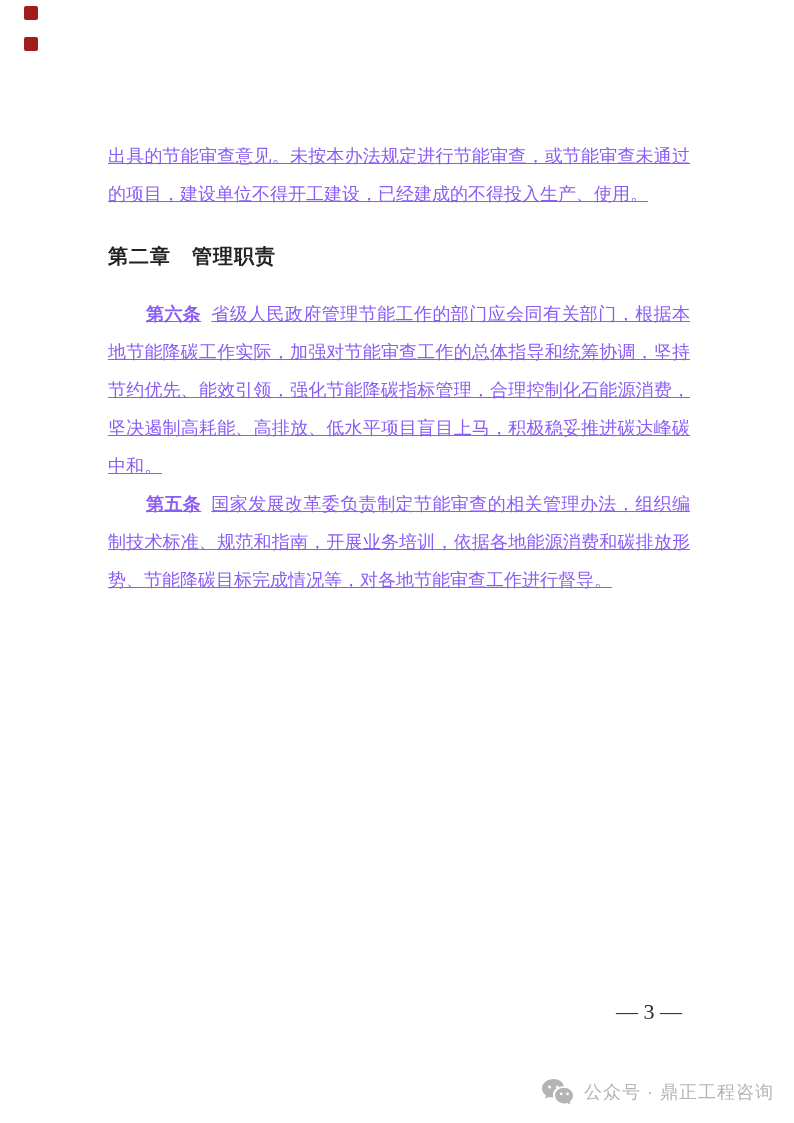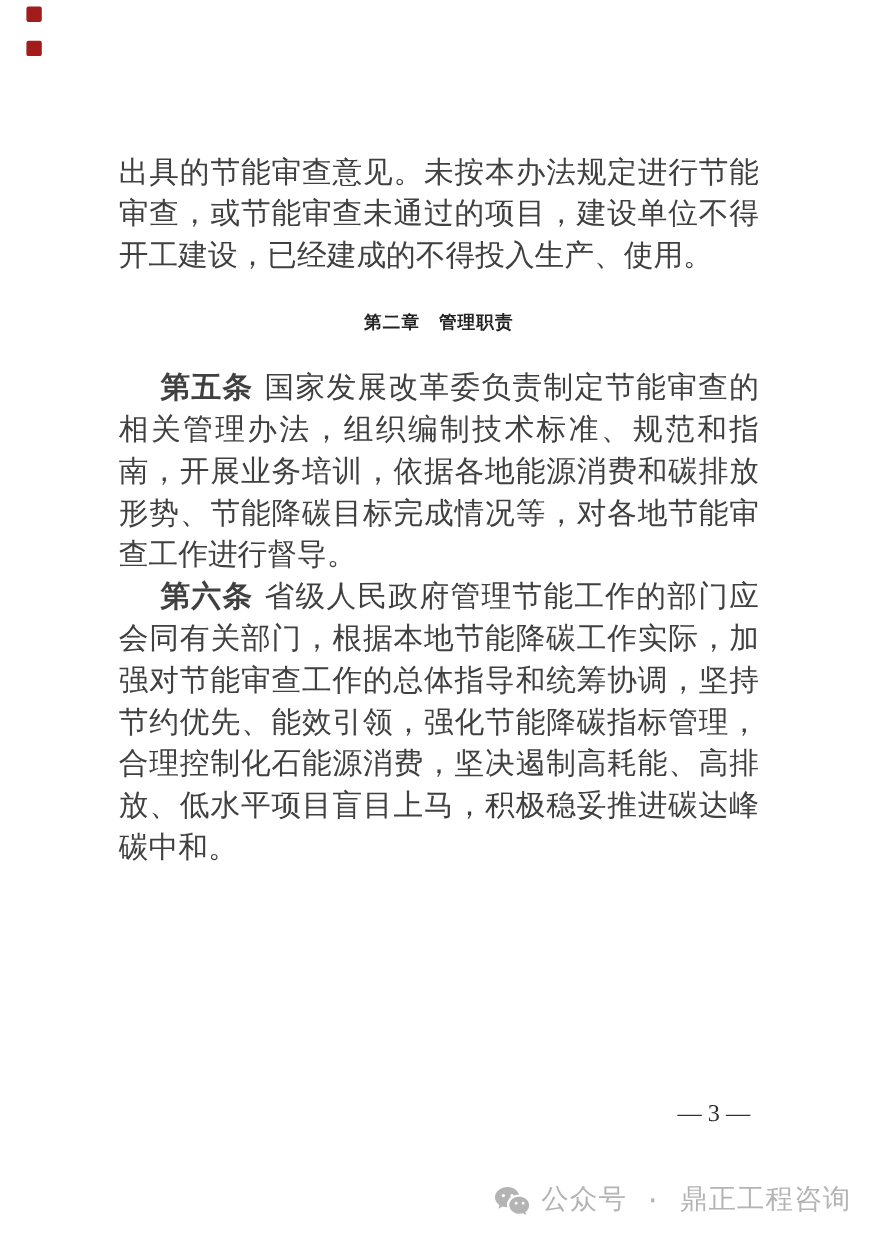--- a/index.html
+++ b/index.html
@@ -23,38 +23,39 @@
   .red-mark.m1 { top: 6px; }
   .red-mark.m2 { top: 37px; }
   .content {
     position: absolute;
     left: 108px;
     top: 137px;
     width: 582px;
   }
   p.body {
     margin: 0;
-    font-size: 27px;
+    font-size: 18px;
     line-height: 38px;
     text-align: justify;
     text-justify: inter-character;
-    color: #404040;
+    color: #8b5cf6;
+    text-decoration: underline;
   }
   p.body.indent { text-indent: 38px; }
   p.body b.article-label {
     font-weight: 700;
     margin-right: 10px;
     font-family: "Liberation Sans", "DejaVu Sans", sans-serif;
   }
   h2.chapter {
     margin: 22px 0 18px 0;
-    font-size: 16px;
+    font-size: 20px;
     line-height: 42px;
     font-weight: 700;
-    text-align: center;
+    text-align: left;
     color: #222222;
     font-family: "Liberation Sans", "DejaVu Sans", sans-serif;
     letter-spacing: 1px;
   }
   .page-number {
     position: absolute;
     top: 998px;
     right: 112px;
     font-size: 22px;
     line-height: 28px;
@@ -65,46 +66,46 @@
     position: absolute;
     right: 20px;
     bottom: 16px;
     display: flex;
     align-items: center;
     gap: 9px;
     color: #b4b4b4;
   }
   .footer-watermark .wechat-icon { display: block; }
   .footer-watermark .label {
-    font-size: 25px;
+    font-size: 18px;
     line-height: 30px;
     letter-spacing: 1px;
-    font-family: Liberation Mono, monospace;
+    font-family: Liberation Sans, sans-serif;
     color: #b4b4b4;
     white-space: nowrap;
   }
 </style>
 </head>
 <body>
 
 <div class="page">
 
   <div class="red-mark m1"></div>
   <div class="red-mark m2"></div>
 
   <div class="content">
 
     <p class="body"><span>出具的节能审查意见。未按本办法规定进行节能审查，或节能审查未通过的项目，建设单位不得开工建设，已经建成的不得投入生产、使用。</span></p>
 
 
     <h2 class="chapter">第二章　管理职责</h2>
 
+    <p class="body indent"><b class="article-label">第六条</b><span>省级人民政府管理节能工作的部门应会同有关部门，根据本地节能降碳工作实际，加强对节能审查工作的总体指导和统筹协调，坚持节约优先、能效引领，强化节能降碳指标管理，合理控制化石能源消费，坚决遏制高耗能、高排放、低水平项目盲目上马，积极稳妥推进碳达峰碳中和。</span></p>
+
     <p class="body indent"><b class="article-label">第五条</b><span>国家发展改革委负责制定节能审查的相关管理办法，组织编制技术标准、规范和指南，开展业务培训，依据各地能源消费和碳排放形势、节能降碳目标完成情况等，对各地节能审查工作进行督导。</span></p>
-
-    <p class="body indent"><b class="article-label">第六条</b><span>省级人民政府管理节能工作的部门应会同有关部门，根据本地节能降碳工作实际，加强对节能审查工作的总体指导和统筹协调，坚持节约优先、能效引领，强化节能降碳指标管理，合理控制化石能源消费，坚决遏制高耗能、高排放、低水平项目盲目上马，积极稳妥推进碳达峰碳中和。</span></p>
 
 
   </div>
 
   <div class="page-number">— 3 —</div>
 
   <div class="footer-watermark">
     <svg class="wechat-icon" width="34" height="28" viewBox="0 0 34 28">
       <path fill="#b4b4b4" d="M12.6 1C6.2 1 1 5.2 1 10.4c0 2.9 1.6 5.4 4.1 7.1l-1 3.3 3.7-1.9c1.1.3 2.4.5 3.6.5h.9c-.2-.8-.4-1.6-.4-2.5 0-4.8 4.6-8.7 10.3-8.7h.7C21.9 4 17.7 1 12.6 1z"></path>
       <circle fill="#ffffff" cx="8.6" cy="8.9" r="1.5"></circle>

